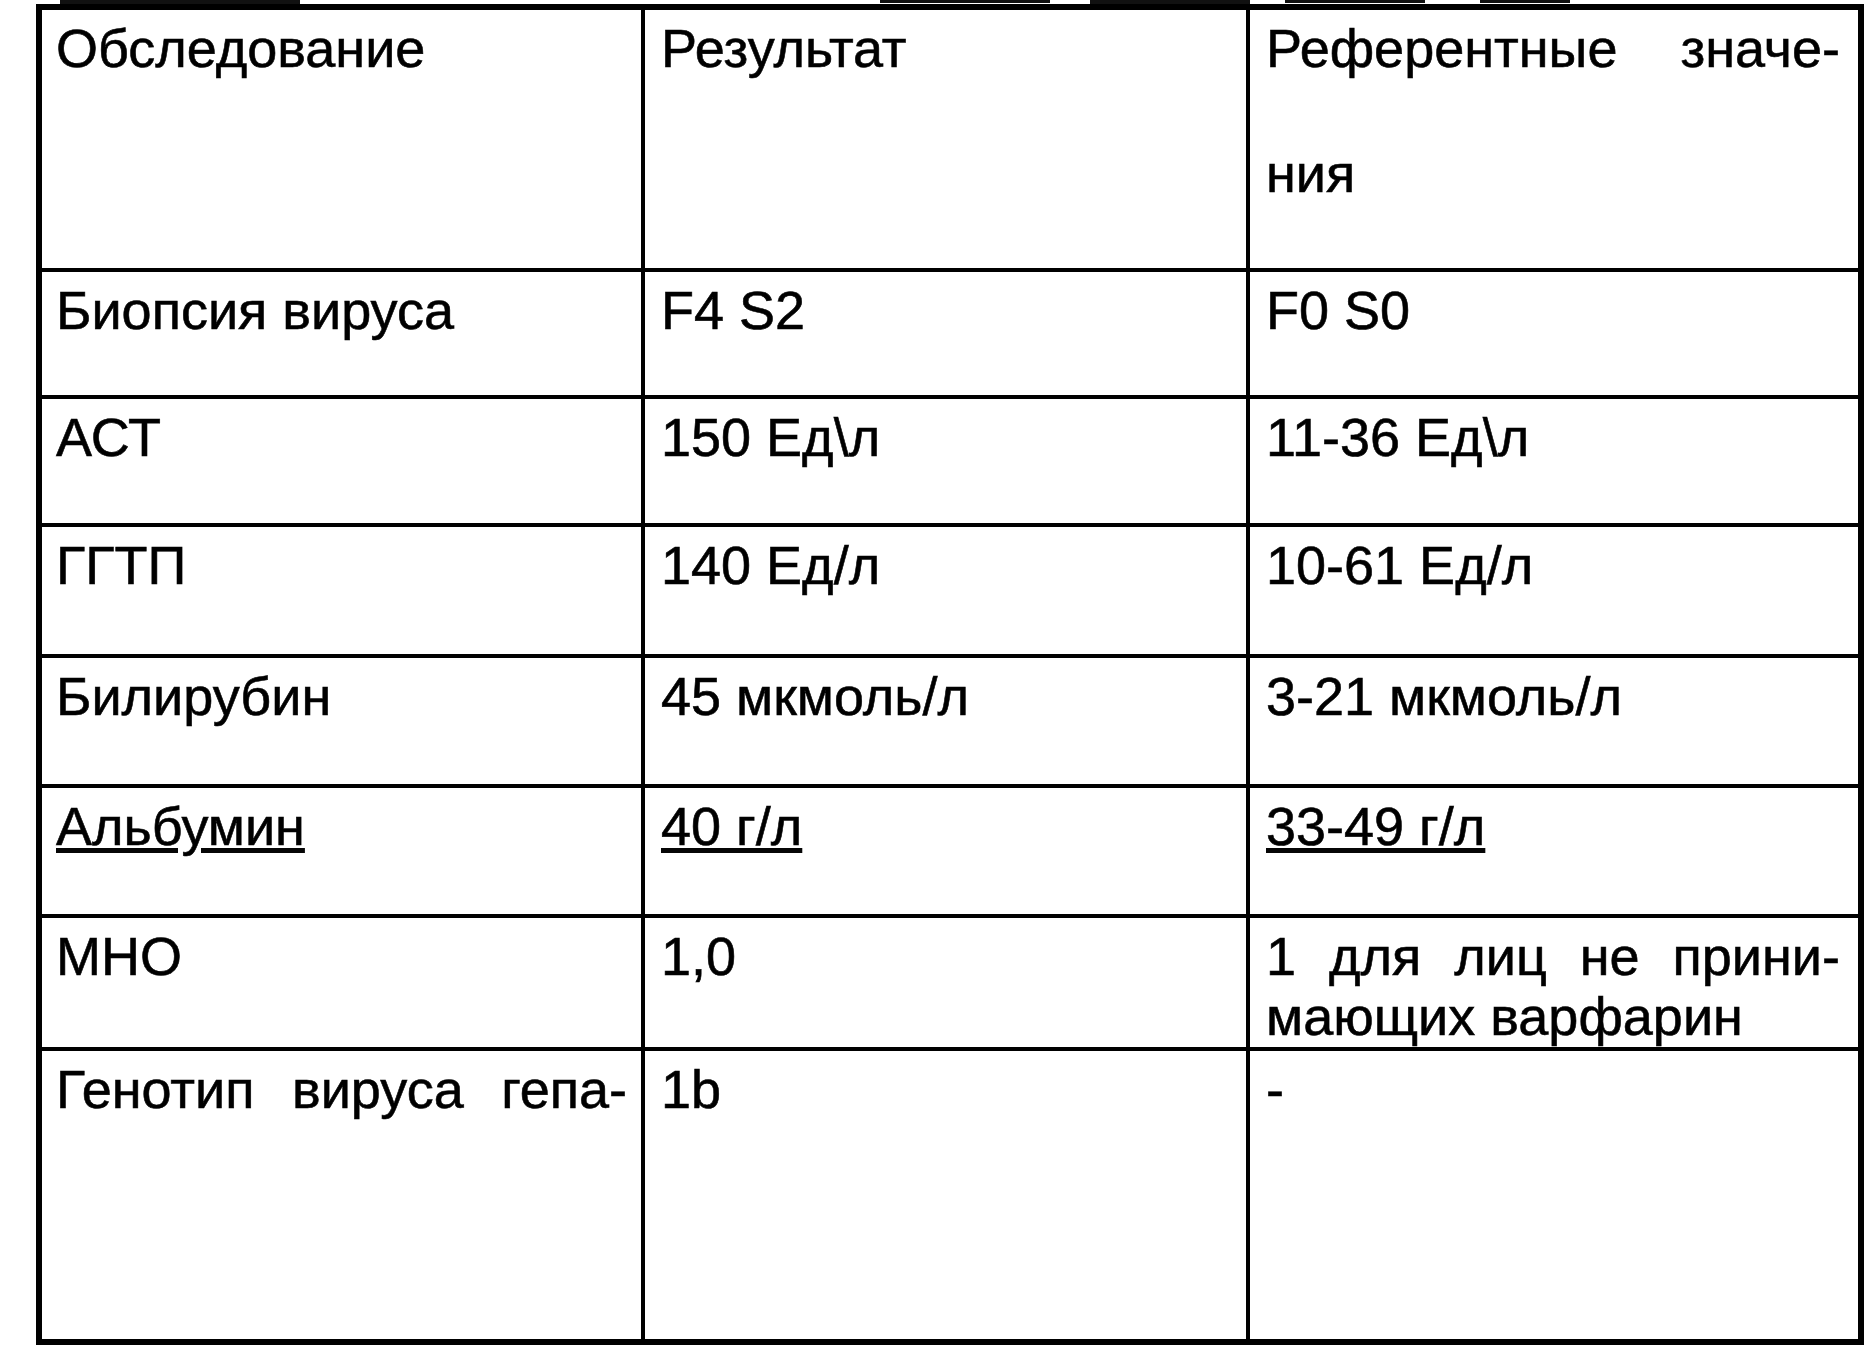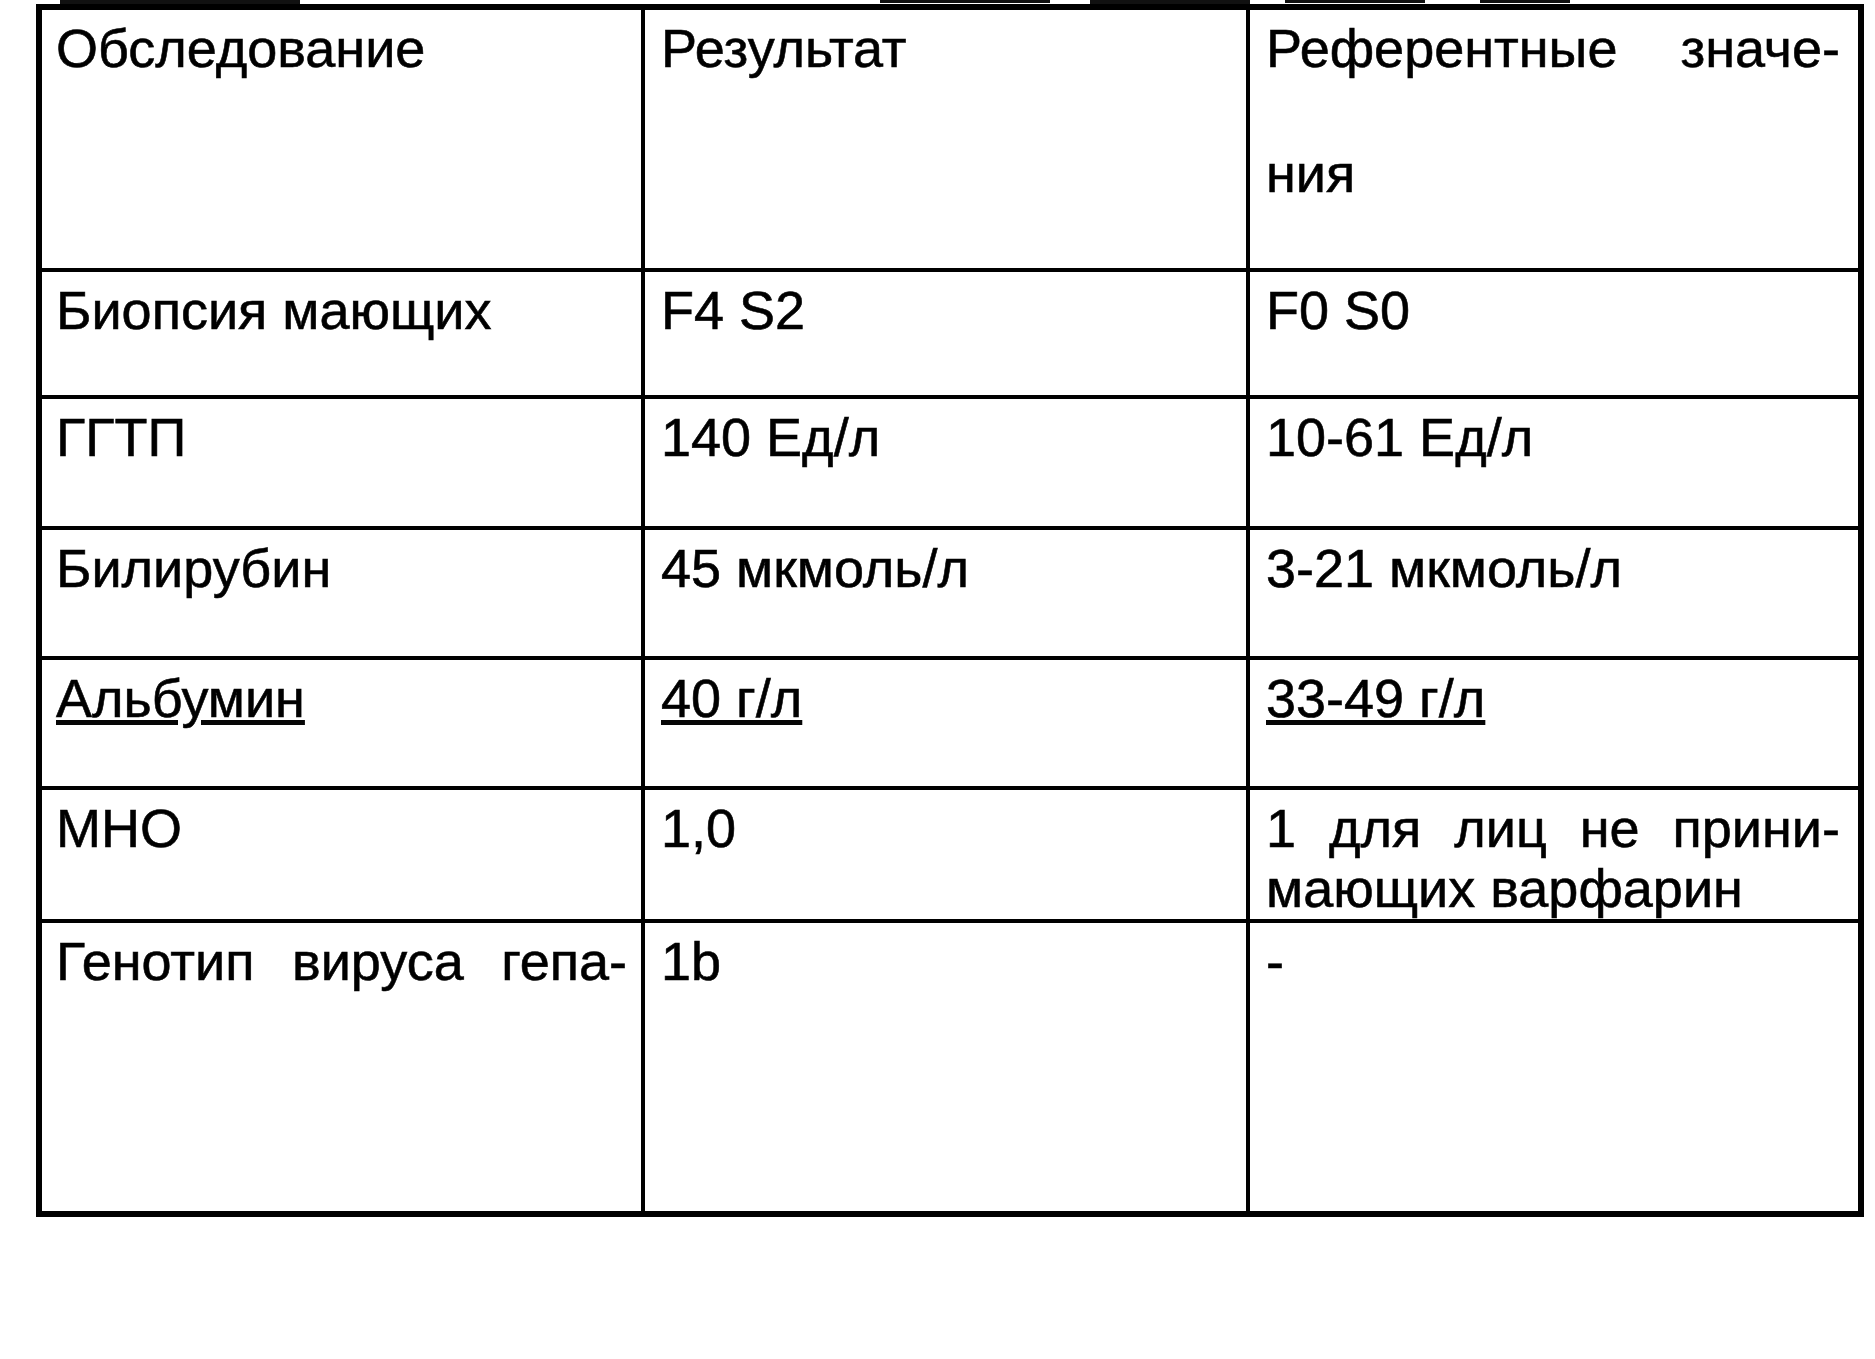--- a/index.html
+++ b/index.html
@@ -74,31 +74,42 @@
         <div class="ln hline">Результат</div>
       </td>
       <td class="c3td">
         <div class="jl hline">Референтные значе-</div>
         <div class="ln hline">ния</div>
       </td>
     </tr>
 
     <tr class="r1">
       <td>
-            <div class="ln">Биопсия мающих</div>
+            <div class="ln">Биопсия вируса</div>
           </td>
       <td class="c2td">
             <div class="ln">F4 S2</div>
           </td>
       <td class="c3td">
             <div class="ln">F0 S0</div>
           </td>
     </tr>
 
 
+    <tr class="r3">
+      <td>
+            <div class="ln">АСТ</div>
+          </td>
+      <td class="c2td">
+            <div class="ln">150 Ед\л</div>
+          </td>
+      <td class="c3td">
+            <div class="ln">11-36 Ед\л</div>
+          </td>
+    </tr>
 
 
     <tr class="r5">
       <td>
             <div class="ln">ГГТП</div>
           </td>
       <td class="c2td">
             <div class="ln">140 Ед/л</div>
           </td>
       <td class="c3td">

